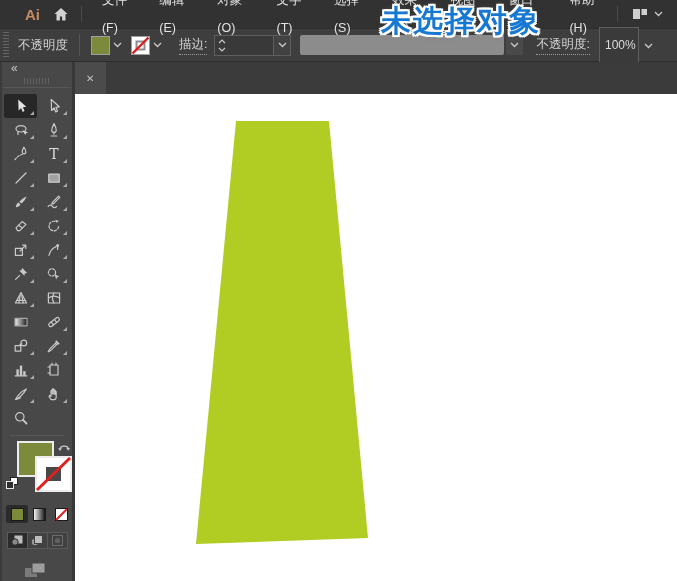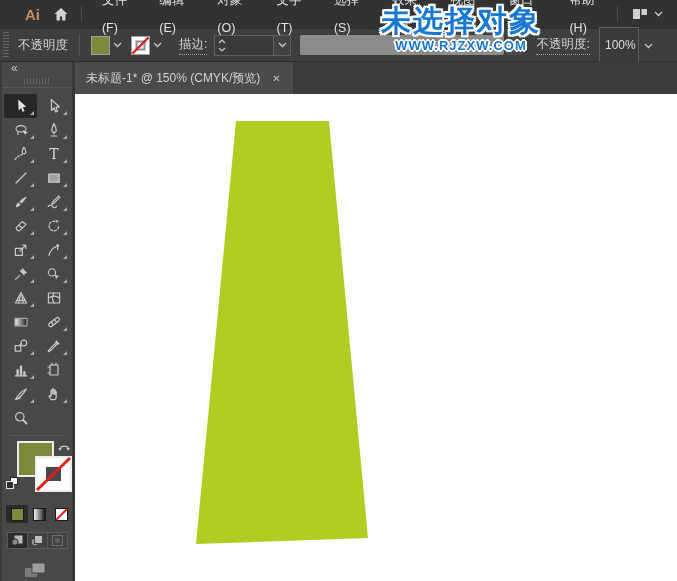--- a/index.html
+++ b/index.html
@@ -440,30 +440,28 @@
         <svg width="23" height="17" viewBox="0 0 23 17">
           <rect x="1" y="6" width="12" height="9" fill="#7B7B7B"></rect>
           <rect x="8" y="1" width="13" height="10" fill="#9E9E9E" stroke="#484848"></rect>
         </svg>
       </div>
     </div>
 
     <div class="canvas-col">
       <div class="tabbar">
         <div class="tab">
-          <span>未标题-1* @ 150% (CMYK/预览)</span>
           <span class="tab-close">✕</span>
         </div>
       </div>
       <div class="canvas">
         <svg width="597" height="487" viewBox="0 0 597 487">
           <polygon fill="#B1CD23" points="161,27 254,27 293,444 121,450"></polygon>
         </svg>
       </div>
     </div>
   </div>
 
   <div class="watermark">
     <div class="wm-title" style="color: rgb(23, 120, 210);">未选择对象</div>
-    <div class="wm-sub" style="color: rgb(23, 120, 210);">WWW.RJZXW.COM</div>
   </div>
 
 </div>
 
 </body></html>

